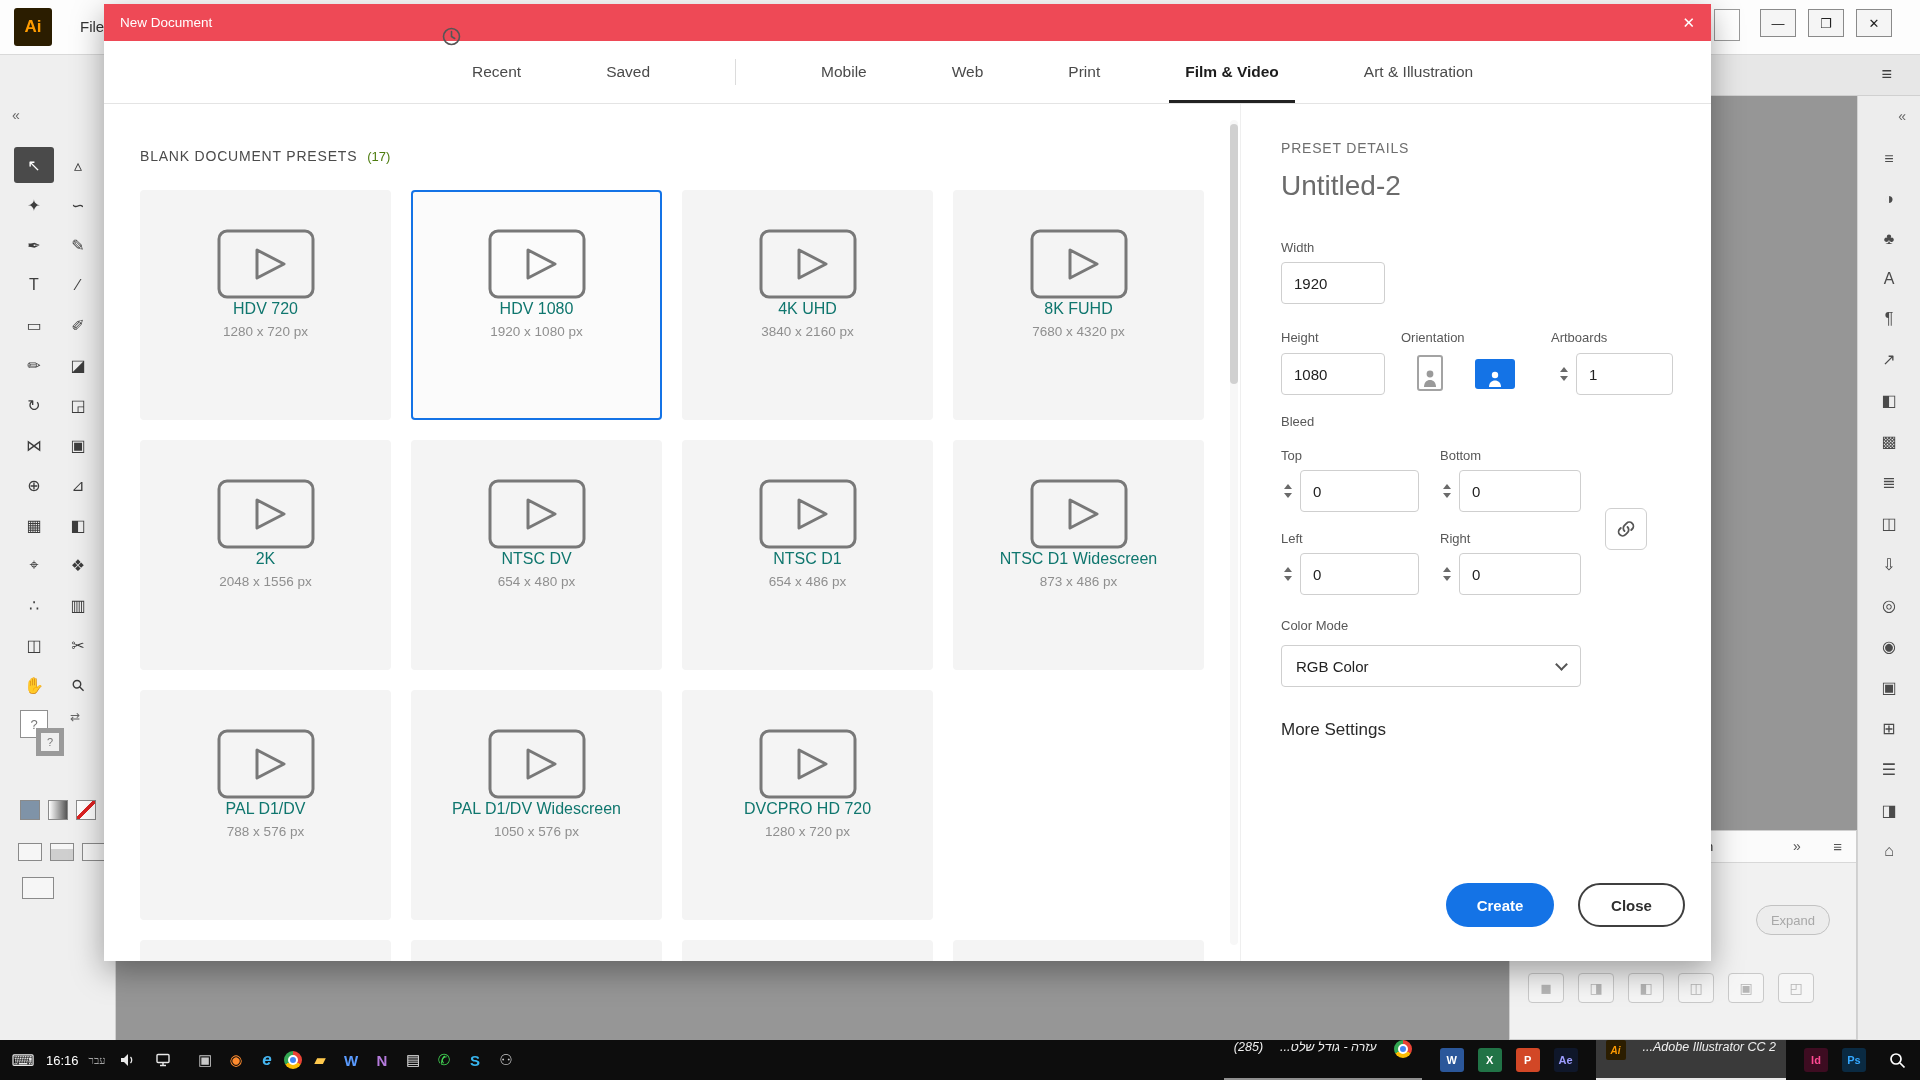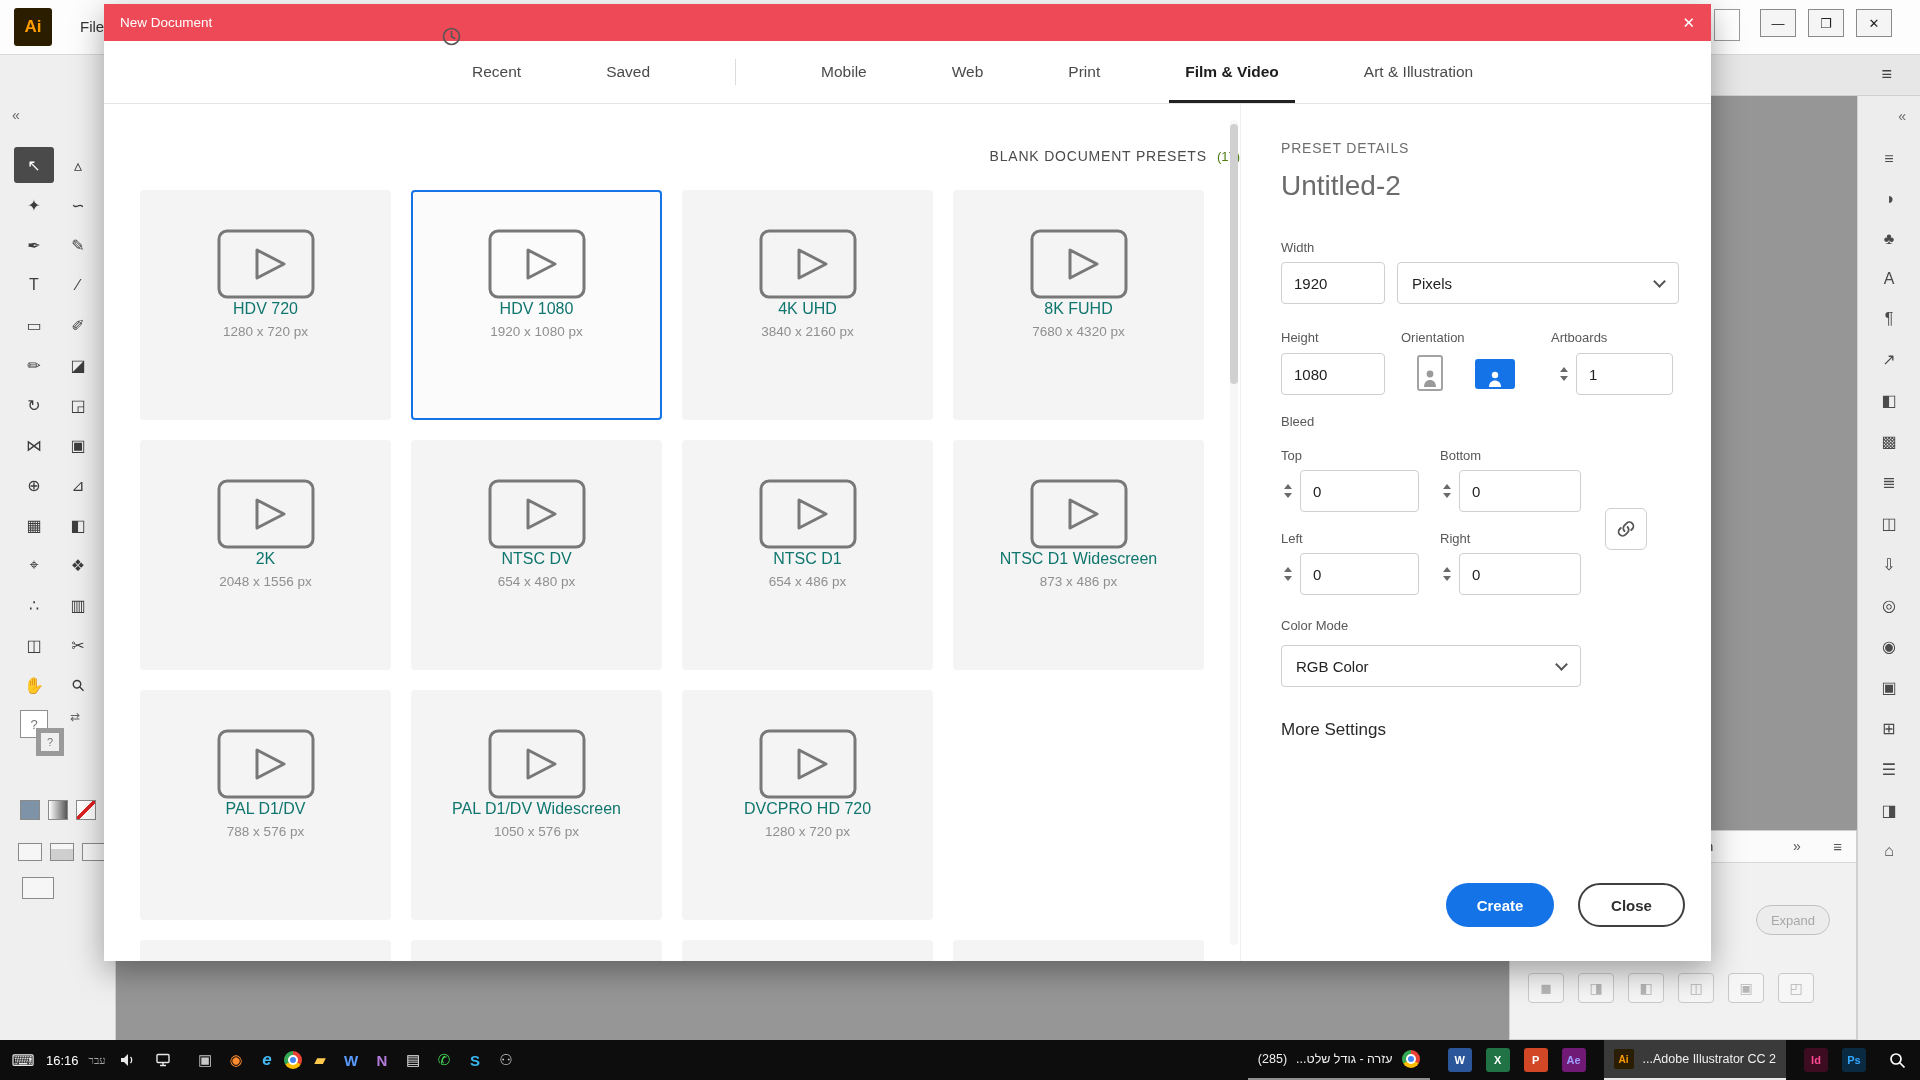--- a/index.html
+++ b/index.html
@@ -65,21 +65,21 @@
   .dlg-title { color:#fff; font-size:13.5px; }
   .dlg-close { margin-left:auto; margin-right:16px; color:#fff; font-size:15px; cursor:pointer; }
   .dlg-tabs { position:relative; height:63px; border-bottom:1px solid #e4e4e4; display:flex; align-items:stretch; padding-left:368px; gap:85px; }
   .clock-ic { position:absolute; left:338px; top:23px; }
   .tab { display:flex; align-items:center; font-size:15.5px; color:#4a4a4a; position:relative; cursor:pointer; white-space:nowrap; }
   .tab.active { font-weight:700; color:#1c1c1c; }
   .tab.active::after { content:""; position:absolute; left:-16px; right:-16px; bottom:0; height:3px; background:#222; }
   .tab.tab-sep { width:1px; padding:0; align-self:center; height:26px; background:#dcdcdc; cursor:default; }
   .dlg-content { display:flex; height:857px; overflow:hidden; }
   .grid-area { position:relative; width:1136px; padding:44px 0 0 36px; overflow:hidden; }
-  .presets-head { display:flex; align-items:baseline; gap:10px; font-size:14px; letter-spacing:.8px; color:#4b4b4b;justify-content:flex-end; }
+  .presets-head { display:flex; align-items:baseline; gap:10px; font-size:14px; letter-spacing:.8px; color:#4b4b4b; }
   .presets-count { color:#4d7c0f; letter-spacing:0; font-size:13px; }
   .preset-grid { margin-top:26px; display:grid; grid-template-columns:repeat(4,251px); grid-auto-rows:230px; gap:20px; width:1064px; }
   .partial-row { margin-top:20px; display:grid; grid-template-columns:repeat(4,251px); gap:20px; width:1064px; }
   .preset-card { background:#f4f4f4; border-radius:4px; display:flex; flex-direction:column; align-items:center; cursor:pointer; height:230px; }
   .preset-card.selected { box-shadow:inset 0 0 0 2px #1473e6; background:#fbfbfb; }
   .preset-card svg { margin-top:38px; }
   .preset-name { font-size:16px; color:#0f766e; }
   .preset-dims { margin-top:6px; font-size:13.5px; color:#8f8f8f; }
   .dlg-scroll { position:absolute; right:2px; top:16px; bottom:16px; width:8px; background:#f7f7f7; border-radius:4px; }
   .dlg-scroll-thumb { position:absolute; top:4px; width:8px; height:260px; background:#d0d0d0; border-radius:4px; cursor:pointer; }
@@ -111,30 +111,30 @@
   .tb-lang { color:#a3a3a3; font-size:11px; cursor:pointer;font-family:Liberation Serif, serif; }
   .tb-apps { display:flex; align-items:center; gap:4px; margin-left:4px; }
   .tb-app { width:27px; height:40px; display:flex; align-items:center; justify-content:center; font-size:15px; cursor:pointer; }
   .c-gray { color:#c8c8c8; } .c-orange { color:#ff8b2e; } .c-yellow { color:#ffc94d; }
   .c-ie { color:#45b5f0; font-style:italic; font-weight:bold; font-size:17px; }
   .c-word { color:#5a9bff; font-weight:bold; } .c-purple { color:#b57bdc; font-weight:bold; }
   .c-white { color:#eee; } .c-green { color:#43d854; } .c-skype { color:#38b6f0; font-weight:bold; }
   .chrome-ball { width:18px; height:18px; border-radius:50%; background:conic-gradient(#ea4335 0 120deg,#fbbc05 120deg 240deg,#34a853 240deg 360deg); position:relative; }
   .chrome-ball::after { content:""; position:absolute; inset:4px; background:#4286f5; border:2px solid #fff; border-radius:50%; }
   .tb-spacer { flex:1; }
-  .tb-win { display:flex; align-items:center; gap:9px; height:40px; padding:0 10px; border-bottom:2px solid #8f8f8f; cursor:pointer; }
+  .tb-win { display:flex; gap:17px; height:40px; padding:0 10px; border-bottom:2px solid #8f8f8f; cursor:pointer;font-style:italic; }
   .tb-win-count { color:#f0f0f0; font-size:12.5px; }
   .tb-win-title { color:#f0f0f0; font-size:12.5px; white-space:nowrap; overflow:hidden; max-width:160px; }
   .rtl { direction:rtl; unicode-bidi:plaintext; }
   .ai-win { background:#3a3a3a; border-bottom-color:#e8e8e8; }
   .ai-tile { width:20px; height:20px; background:#2b1d00; color:#ff9c00; font-size:10px; font-weight:bold; border-radius:2px; display:flex; align-items:center; justify-content:center; }
   .tb-tiles { display:flex; gap:14px; align-items:center; margin:0 8px; }
   .tb-tile { width:24px; height:24px; border-radius:3px; color:#fff; font-size:11px; font-weight:bold; display:flex; align-items:center; justify-content:center; cursor:pointer; }
   .ic-word { background:#2b579a; } .ic-excel { background:#217346; } .ic-ppt { background:#d24726; }
-  .ic-ae { background:#701a75; color:#9d9dff; } .ic-id { background:#3d0c21; color:#ff4a93; } .ic-ps { background:#0a2a42; color:#34a8ff; }
+  .ic-ae { background:#0f172a; color:#9d9dff; } .ic-id { background:#3d0c21; color:#ff4a93; } .ic-ps { background:#0a2a42; color:#34a8ff; }
 </style>
 </head>
 <body>
 
 <div id="app">
 
   <div id="titlebar">
     <div class="app-logo">Ai</div>
     <div class="file-menu">File</div>
     <div class="tb-partial"></div>
@@ -373,24 +373,20 @@
           <div class="dlg-scroll-thumb"></div>
         </div>
       </div>
 
       <div class="details">
         <div class="pd-heading">PRESET DETAILS</div>
         <div class="pd-name">Untitled-2</div>
 
         <div class="pd-label" style="left:40px; top:136px;">Width</div>
         <div class="inp" style="left:40px; top:158px; width:104px;">1920</div>
-        <div class="sel" style="left:156px; top:158px; width:282px;">
-          <span>Pixels</span>
-          <span class="chev"></span>
-        </div>
 
         <div class="pd-label" style="left:40px; top:226px;">Height</div>
         <div class="inp" style="left:40px; top:249px; width:104px;">1080</div>
 
         <div class="pd-label" style="left:160px; top:226px;">Orientation</div>
         <div class="orient-portrait">
           <svg width="16" height="22" viewBox="0 0 16 22">
               <circle cx="8" cy="7" r="3.4" fill="#9a9a9a"></circle>
               <path d="M2 20c0-4.4 2.7-7 6-7s6 2.6 6 7z" fill="#9a9a9a"></path>
             </svg>

